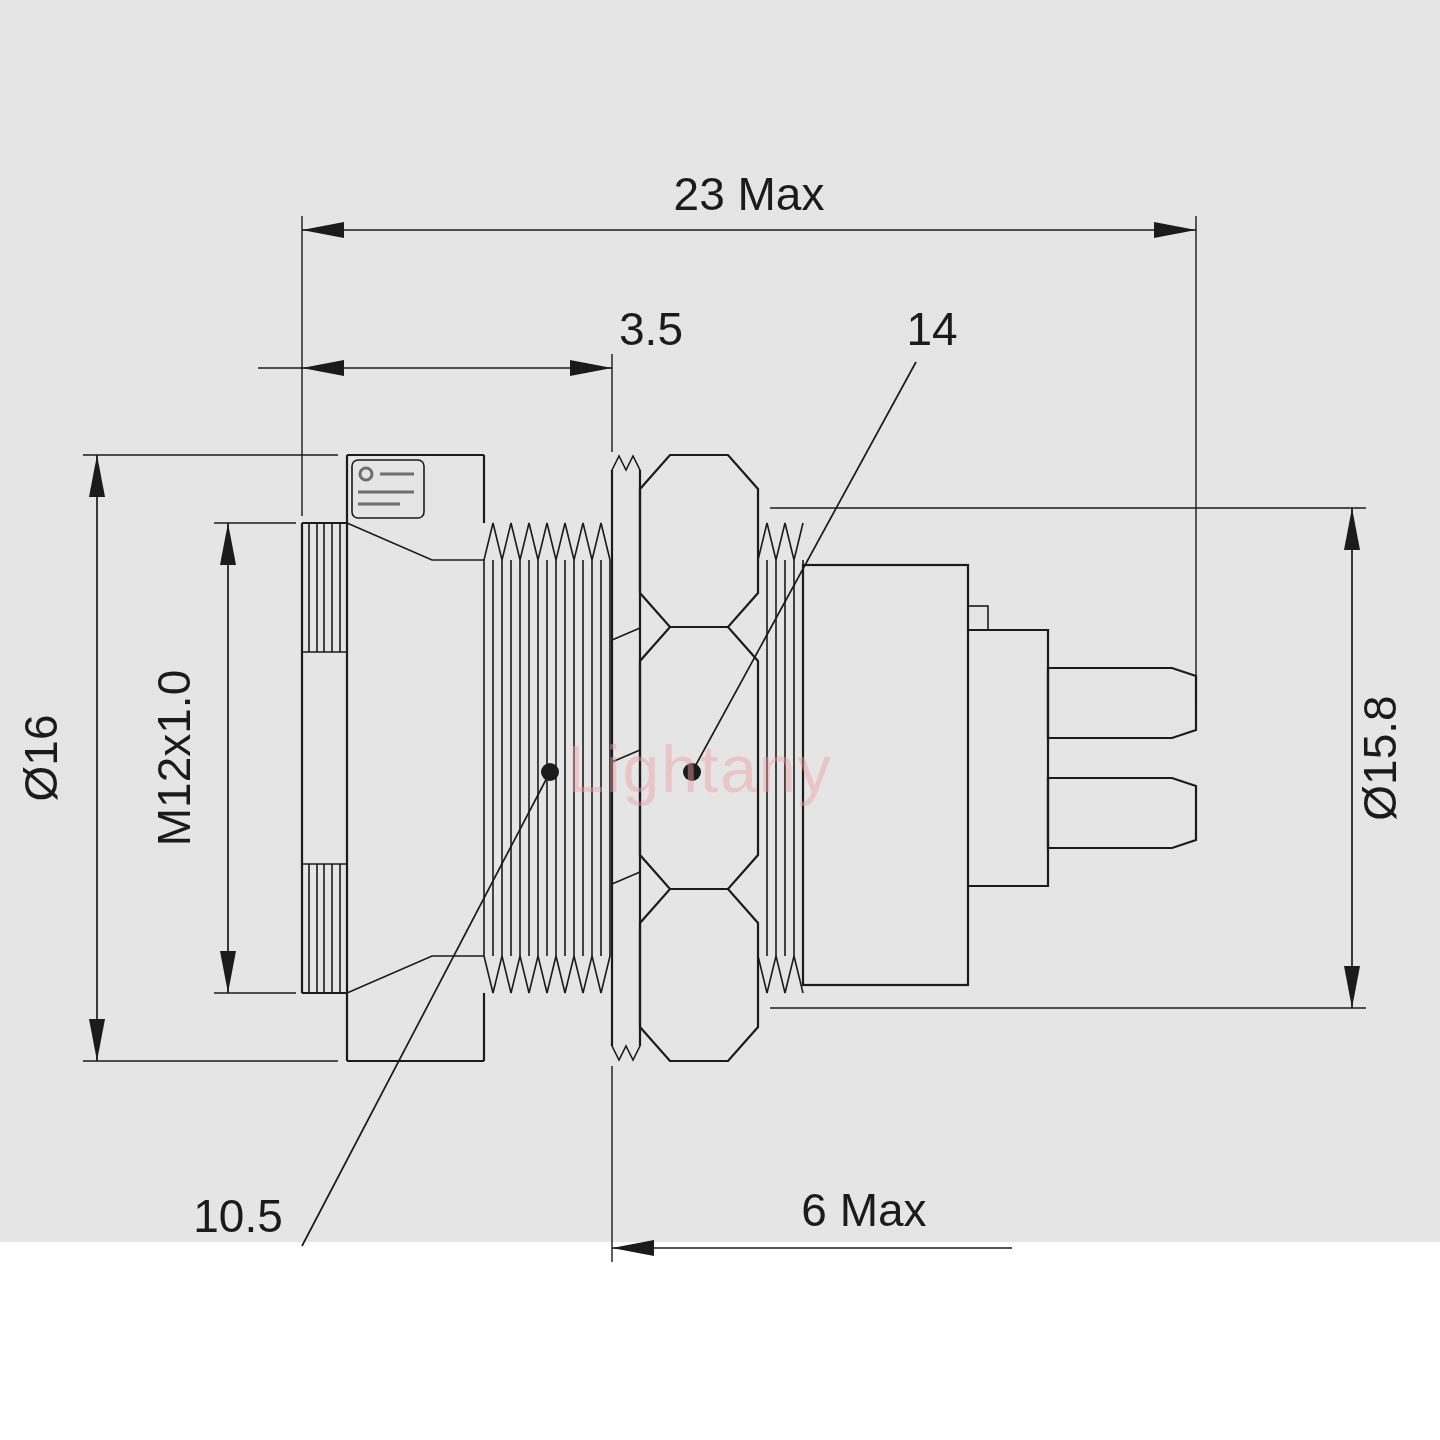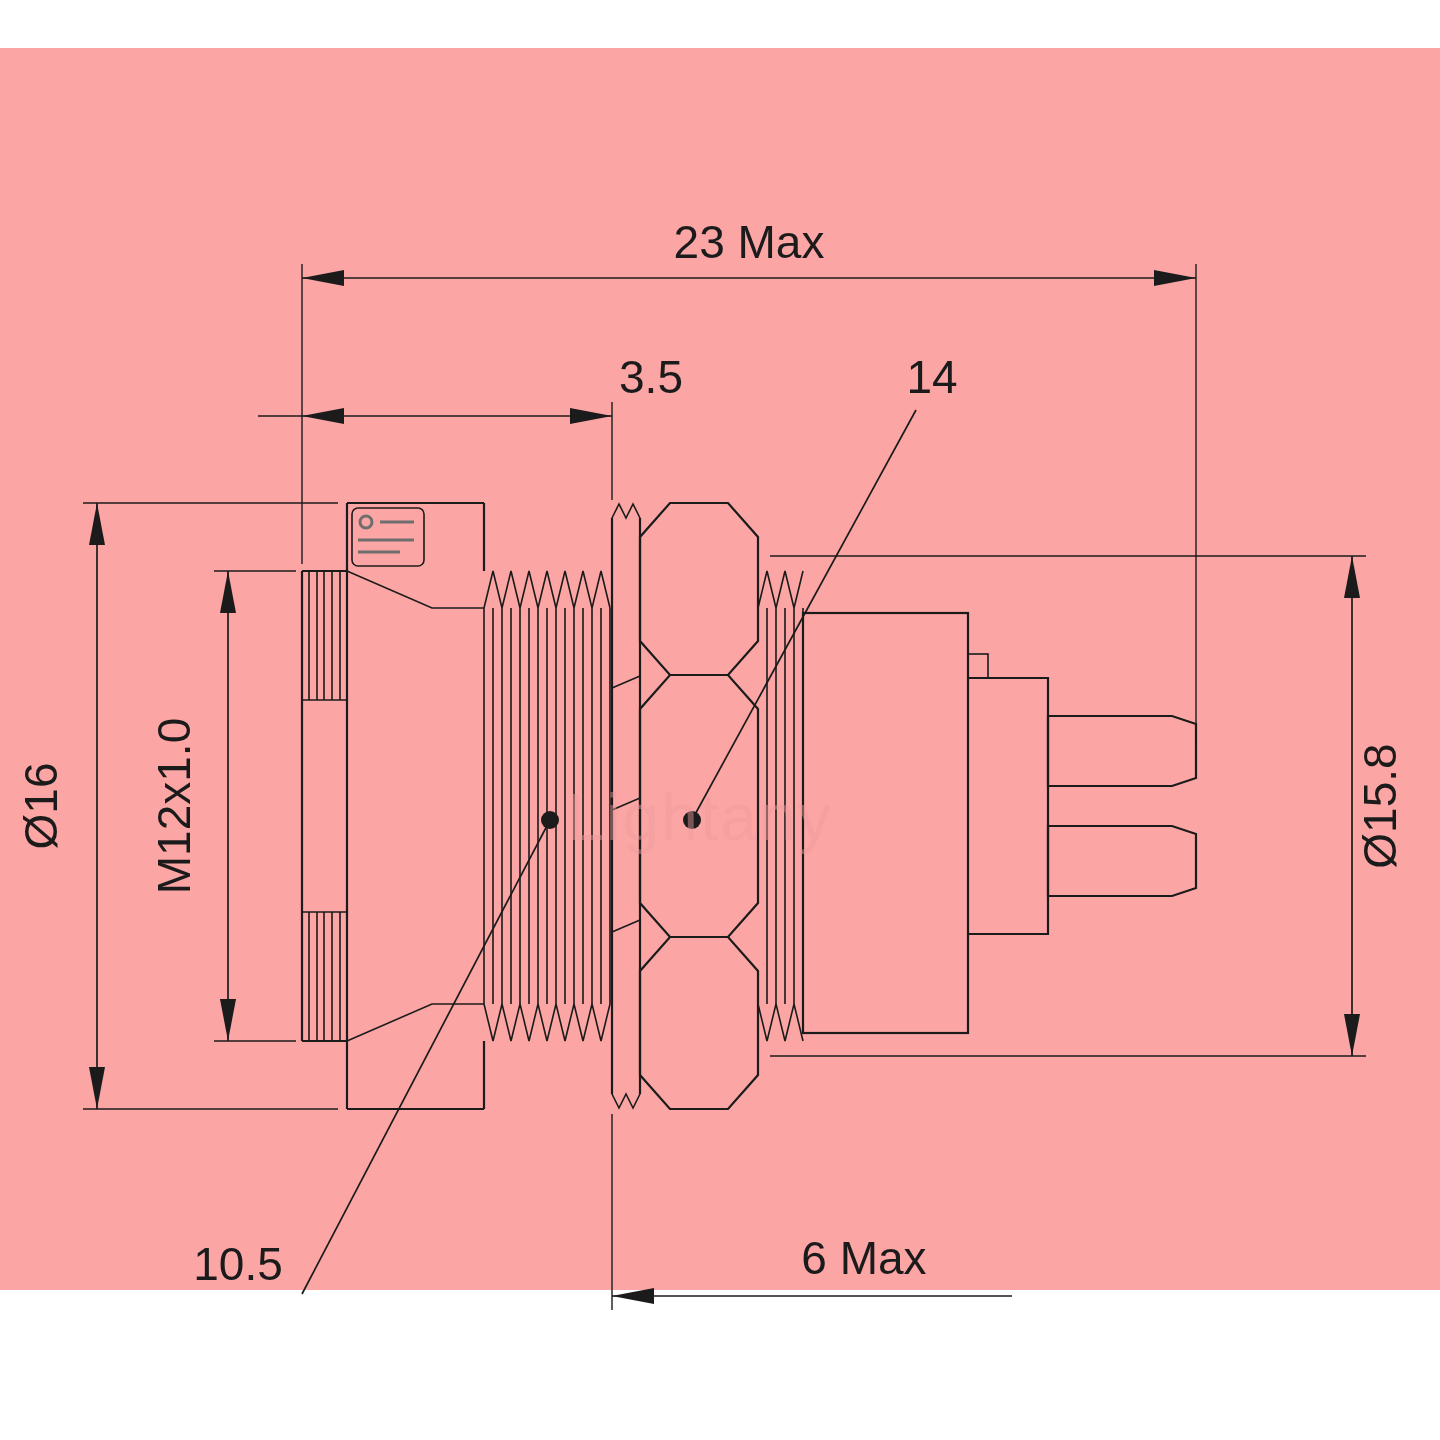--- a/index.html
+++ b/index.html
@@ -7,22 +7,21 @@
     padding: 0;
     background: #ffffff;
     width: 1440px;
     height: 1440px;
     overflow: hidden;
   }
   .stage {
     position: relative;
     width: 1440px;
     height: 1242px;
-    background: #fca5a5;
-    margin-top: 48px;
+    background: #e5e5e5;
   }
   svg {
     display: block;
     font-family: "Liberation Sans", "DejaVu Sans", sans-serif;
   }
   .outline {
     fill: none;
     stroke: #1b1b1b;
     stroke-width: 2.2;
     stroke-linejoin: miter;

